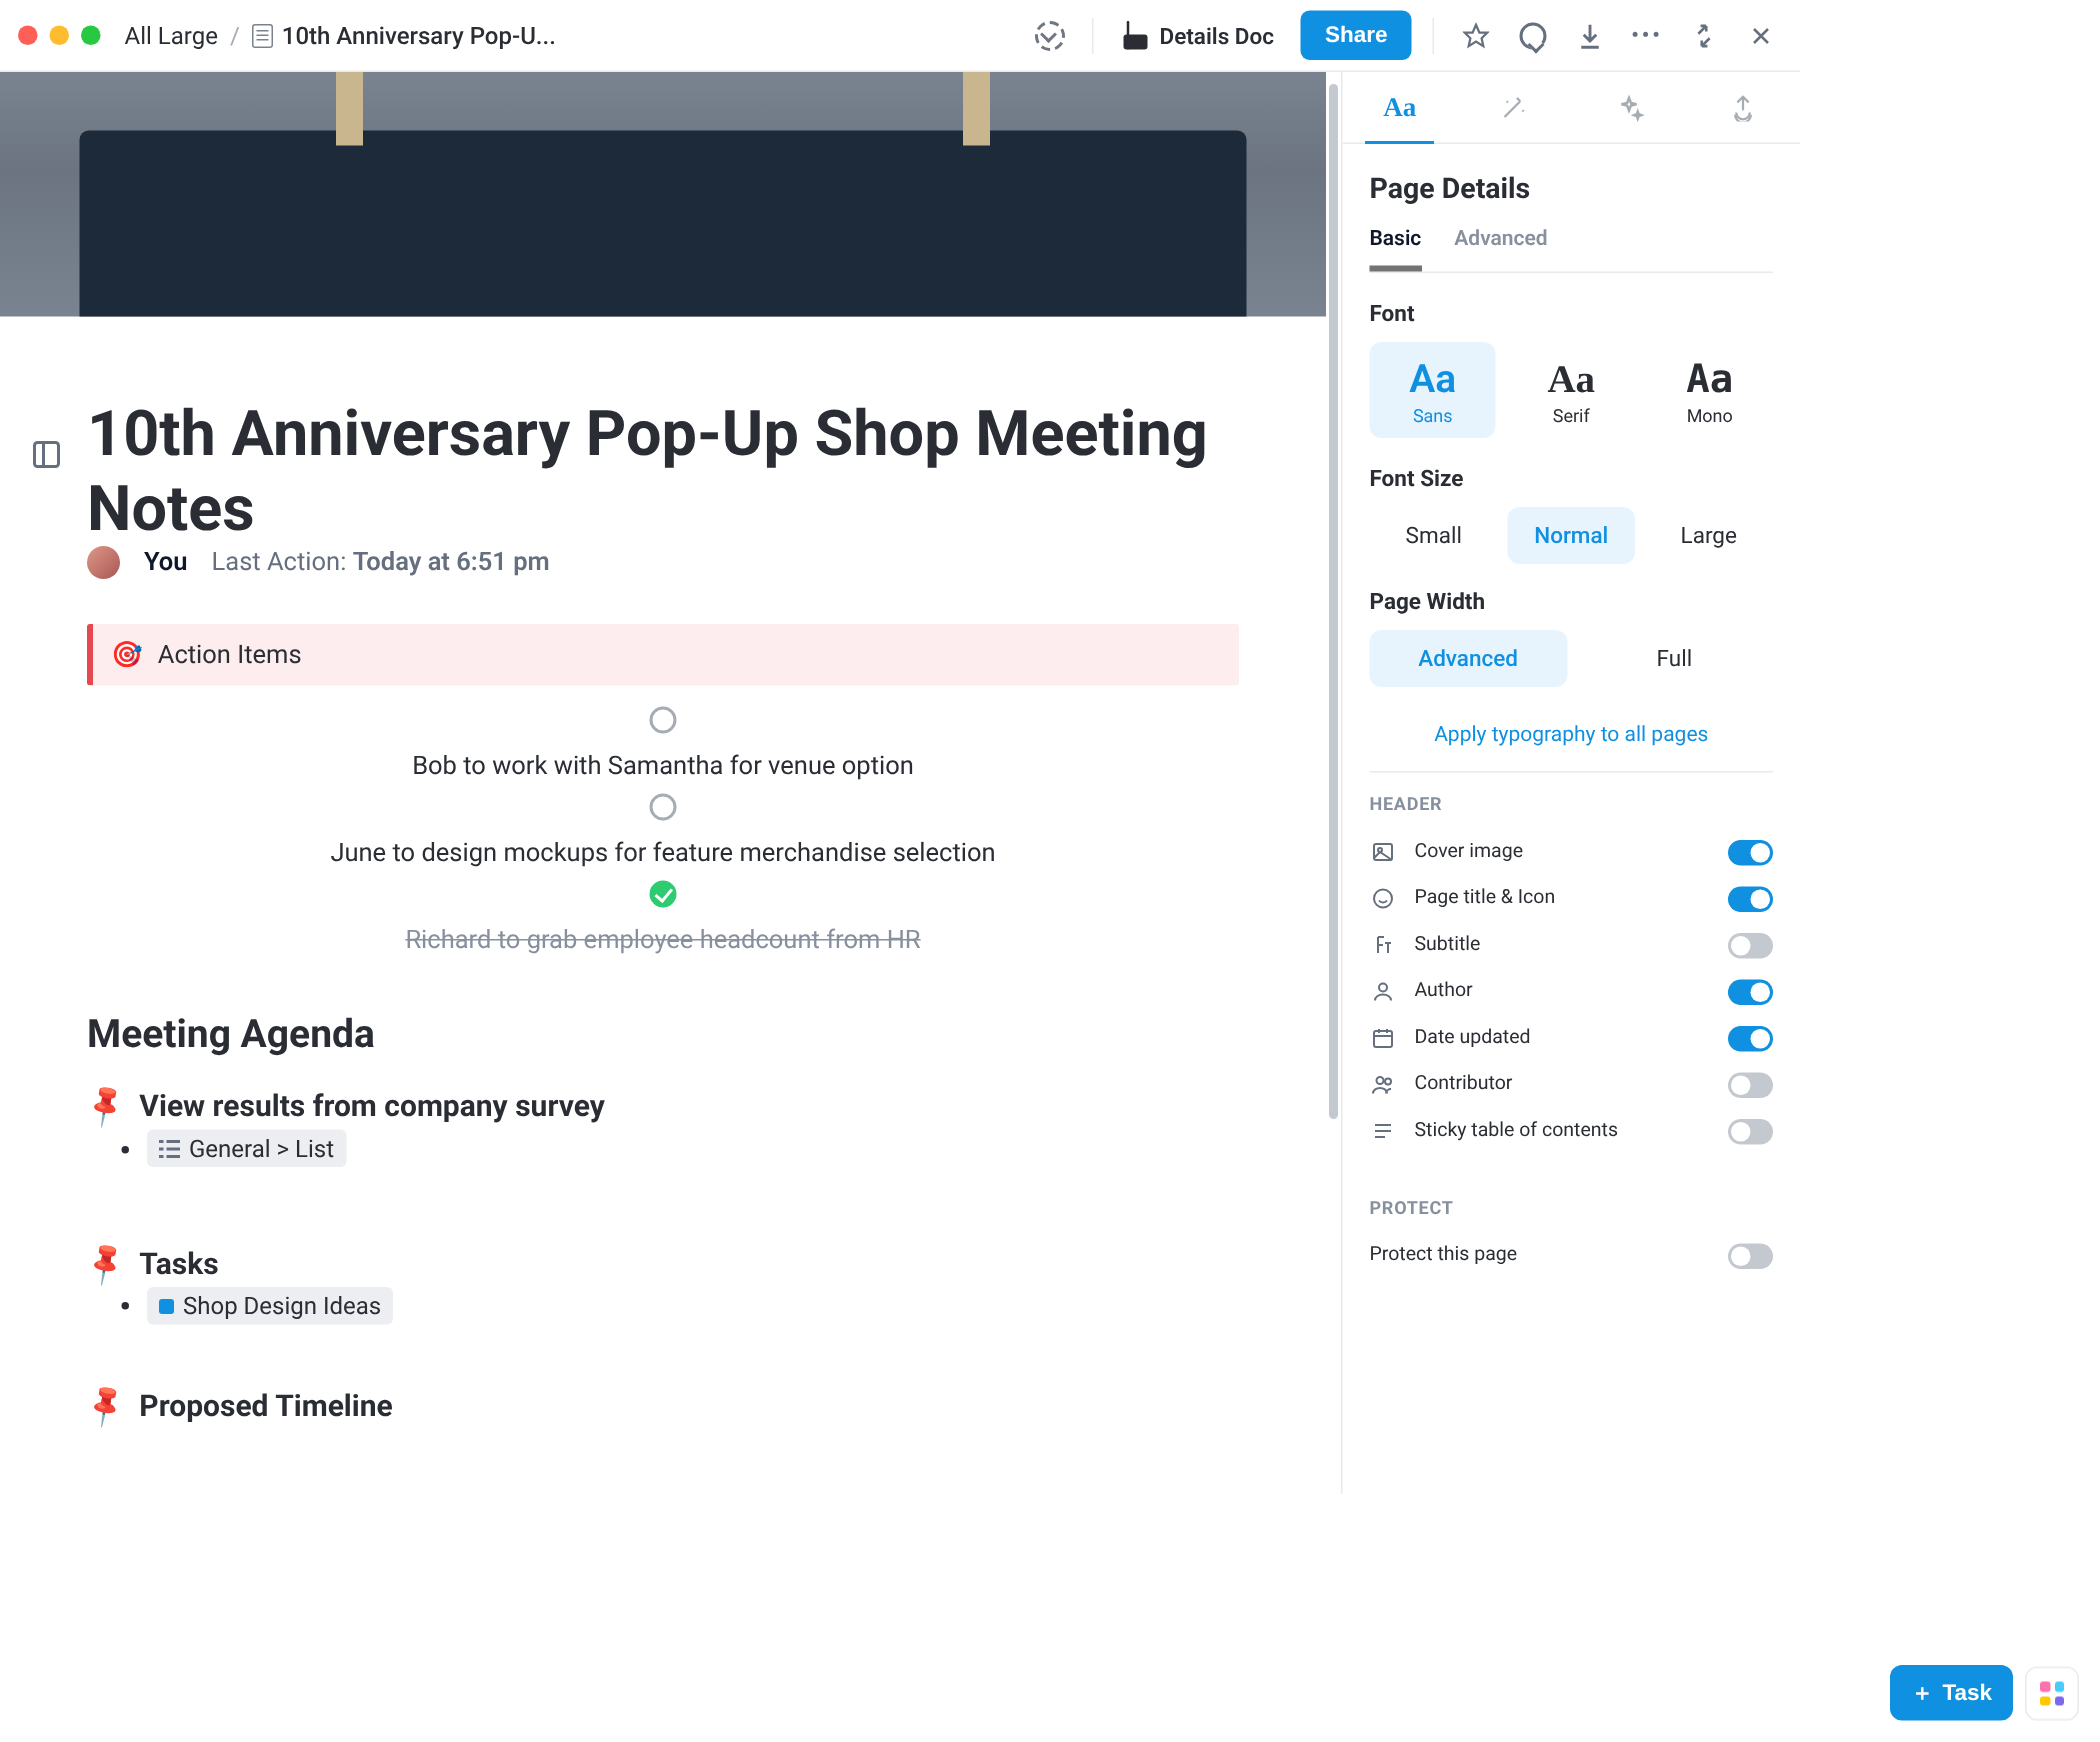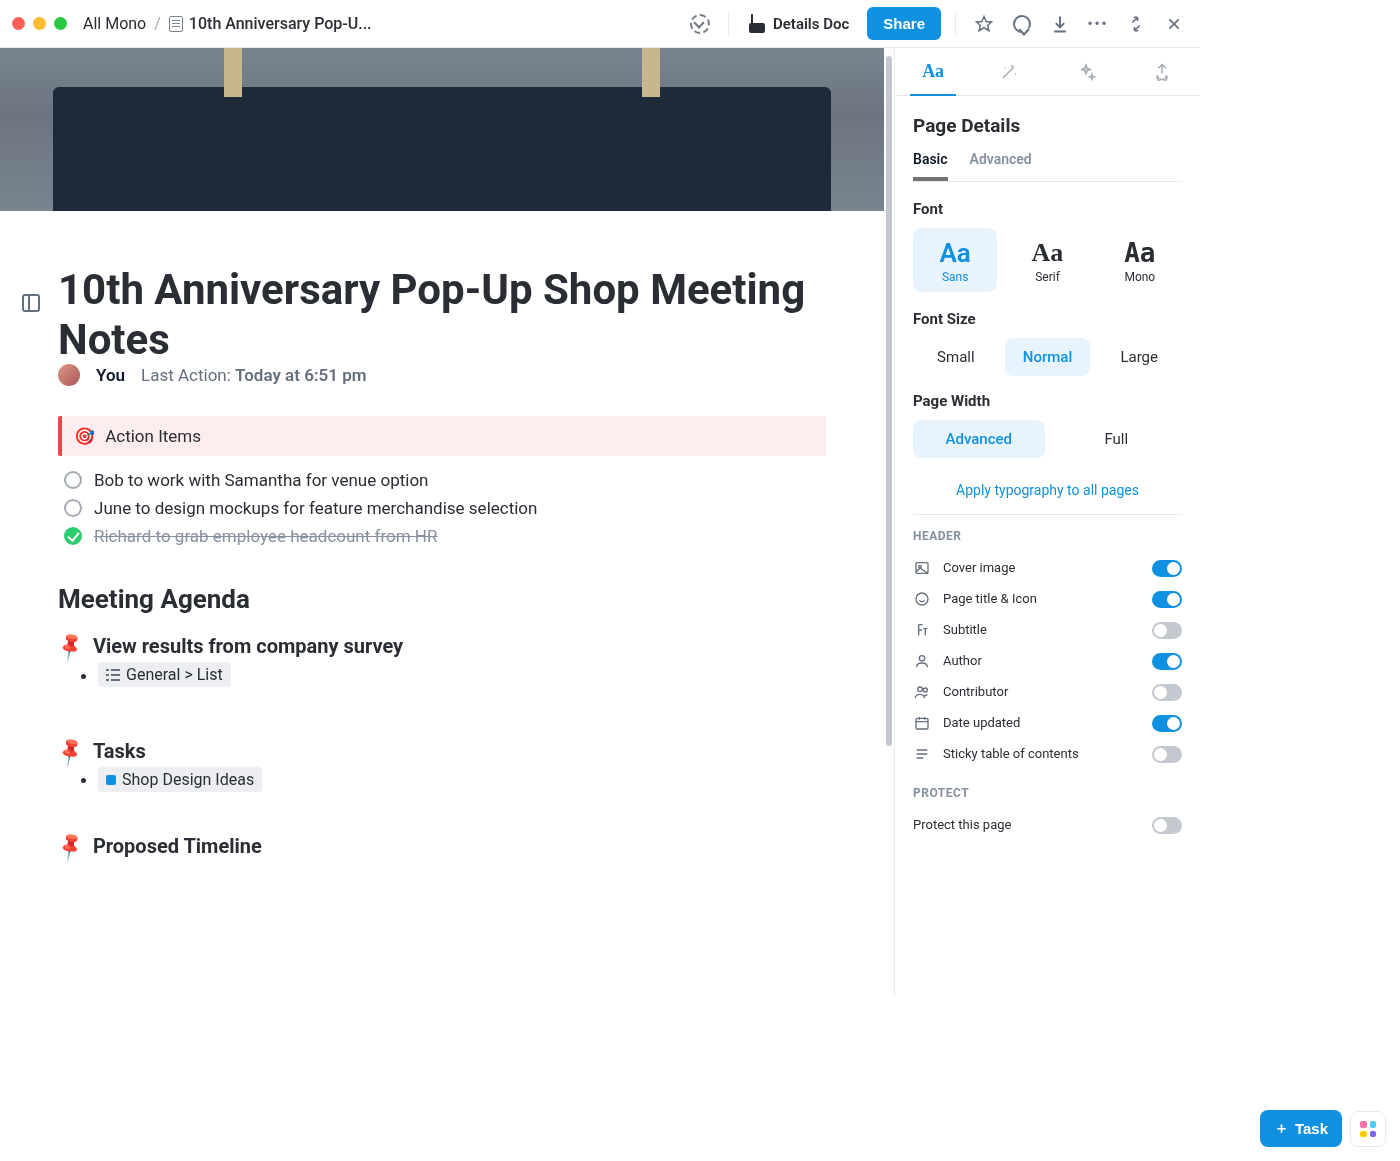--- a/index.html
+++ b/index.html
@@ -45,21 +45,21 @@
   .side-toggle { position:absolute; left:22px; top:246px; width:18px; height:18px; border:2px solid #656f7d; border-radius:3px; }
   .side-toggle::after { content:""; position:absolute; left:4px; top:0; bottom:0; width:2px; background:#656f7d; }
   .doccontent { padding: 54px 58px 40px 58px; }
   .title { font-size:42px; font-weight:700; line-height:1.18; color:#2a2e34; }
   .meta { display:flex; align-items:center; gap:16px; font-size:17px; margin-bottom:30px;}
   .avatar { width:22px; height:22px; border-radius:50%; background:linear-gradient(135deg,#d98,#a55); display:inline-block;}
   .author { font-weight:600; color:#0f172a; }
   .updated { color:#656f7d; }
   .updated b { color:#656f7d; font-weight:600;}
   .callout { background:#fdedee; border-left:4px solid #e5484d; border-radius:2px; padding:10px 12px; display:flex; align-items:center; gap:10px; margin-bottom:10px; font-size:17px;}
-  .todo { display:flex; align-items:center; gap:12px; padding:4px 6px; font-size:17px; }
+  .todo { display:flex; align-items:center; gap:12px; padding:4px 6px; font-size:17px;flex-direction:column; }
   .circle { width:18px; height:18px; border:2px solid #a6acb4; border-radius:50%; flex-shrink:0;}
   .circle.done { background:#2ecc71; border-color:#2ecc71; position:relative;}
   .circle.done::after { content:""; position:absolute; left:4px; top:1px; width:5px; height:9px; border:2.5px solid #fff; border-top:none; border-left:none; transform:rotate(40deg);}
   .strike { text-decoration:line-through; color:#87909e;}
   .h2 { font-size:26px; font-weight:700; margin-top:34px; margin-bottom:10px; }
   .h3 { font-size:20px; font-weight:700; display:flex; gap:10px; align-items:center; margin-top:20px; }
   .pin { color:#e5484d; transform:rotate(-35deg); display:inline-block;}
   .bullet li { margin-left:40px; font-size:17px; list-style:disc; padding:4px 0;}
   .chip { background:#eceef1; padding:3px 8px; border-radius:4px; display:inline-flex; align-items:center; gap:6px; font-size:16px;}
   .chip .listico { display:inline-block; width:14px; height:12px; background:
@@ -112,21 +112,21 @@
 </head>
 <body>
 
 <div class="topbar">
   <div class="traffic">
     <div class="tdot tred"></div>
     <div class="tdot tyel"></div>
     <div class="tdot tgrn"></div>
   </div>
   <div class="crumb">
-    <span>All Mono</span>
+    <span>All Large</span>
     <span class="sep">/</span>
     <span class="doc">
       <span class="docico"></span>
       <span>10th Anniversary Pop-U...</span>
     </span>
   </div>
   <div class="spacer"></div>
   <div class="iconbtn">
       <span class="dashed-circle"></span>
     </div>
@@ -337,49 +337,49 @@
               <circle cx="12" cy="8" r="4"></circle>
               <path d="M4 21c0-4 4-6 8-6s8 2 8 6"></path>
             </svg>
           </span>
         <span class="rlabel">Author</span>
         <span class="toggle on"></span>
       </div>
       <div class="row">
         <span class="ico">
             <svg width="16" height="16" viewBox="0 0 24 24" fill="none" stroke="#656f7d" stroke-width="2">
+              <rect x="3" y="5" width="18" height="16" rx="2"></rect>
+              <path d="M3 10h18M8 3v4M16 3v4"></path>
+            </svg>
+          </span>
+        <span class="rlabel">Date updated</span>
+        <span class="toggle on"></span>
+      </div>
+      <div class="row">
+        <span class="ico">
+            <svg width="16" height="16" viewBox="0 0 24 24" fill="none" stroke="#656f7d" stroke-width="2">
               <circle cx="9" cy="8" r="3.5"></circle>
               <circle cx="17" cy="9" r="3"></circle>
               <path d="M2 21c0-3.5 3.5-5.5 7-5.5s7 2 7 5.5M15 21c0-2.7 2.5-4.5 5-4.5"></path>
             </svg>
           </span>
         <span class="rlabel">Contributor</span>
         <span class="toggle"></span>
       </div>
       <div class="row">
         <span class="ico">
             <svg width="16" height="16" viewBox="0 0 24 24" fill="none" stroke="#656f7d" stroke-width="2">
-              <rect x="3" y="5" width="18" height="16" rx="2"></rect>
-              <path d="M3 10h18M8 3v4M16 3v4"></path>
-            </svg>
-          </span>
-        <span class="rlabel">Date updated</span>
-        <span class="toggle on"></span>
-      </div>
-      <div class="row">
-        <span class="ico">
-            <svg width="16" height="16" viewBox="0 0 24 24" fill="none" stroke="#656f7d" stroke-width="2">
               <path d="M4 6h16M4 12h16M4 18h10"></path>
             </svg>
           </span>
         <span class="rlabel">Sticky table of contents</span>
         <span class="toggle"></span>
       </div>
 
-      <div class="grouplabel" style="margin-top:16px">PROTECT</div>
+      <div class="grouplabel" style="margin-top:28px">PROTECT</div>
       <div class="row">
         <span class="rlabel">Protect this page</span>
         <span class="toggle"></span>
       </div>
     </div>
   </div>
 </div>
 
 <button class="taskbtn">
   <span>＋</span>

